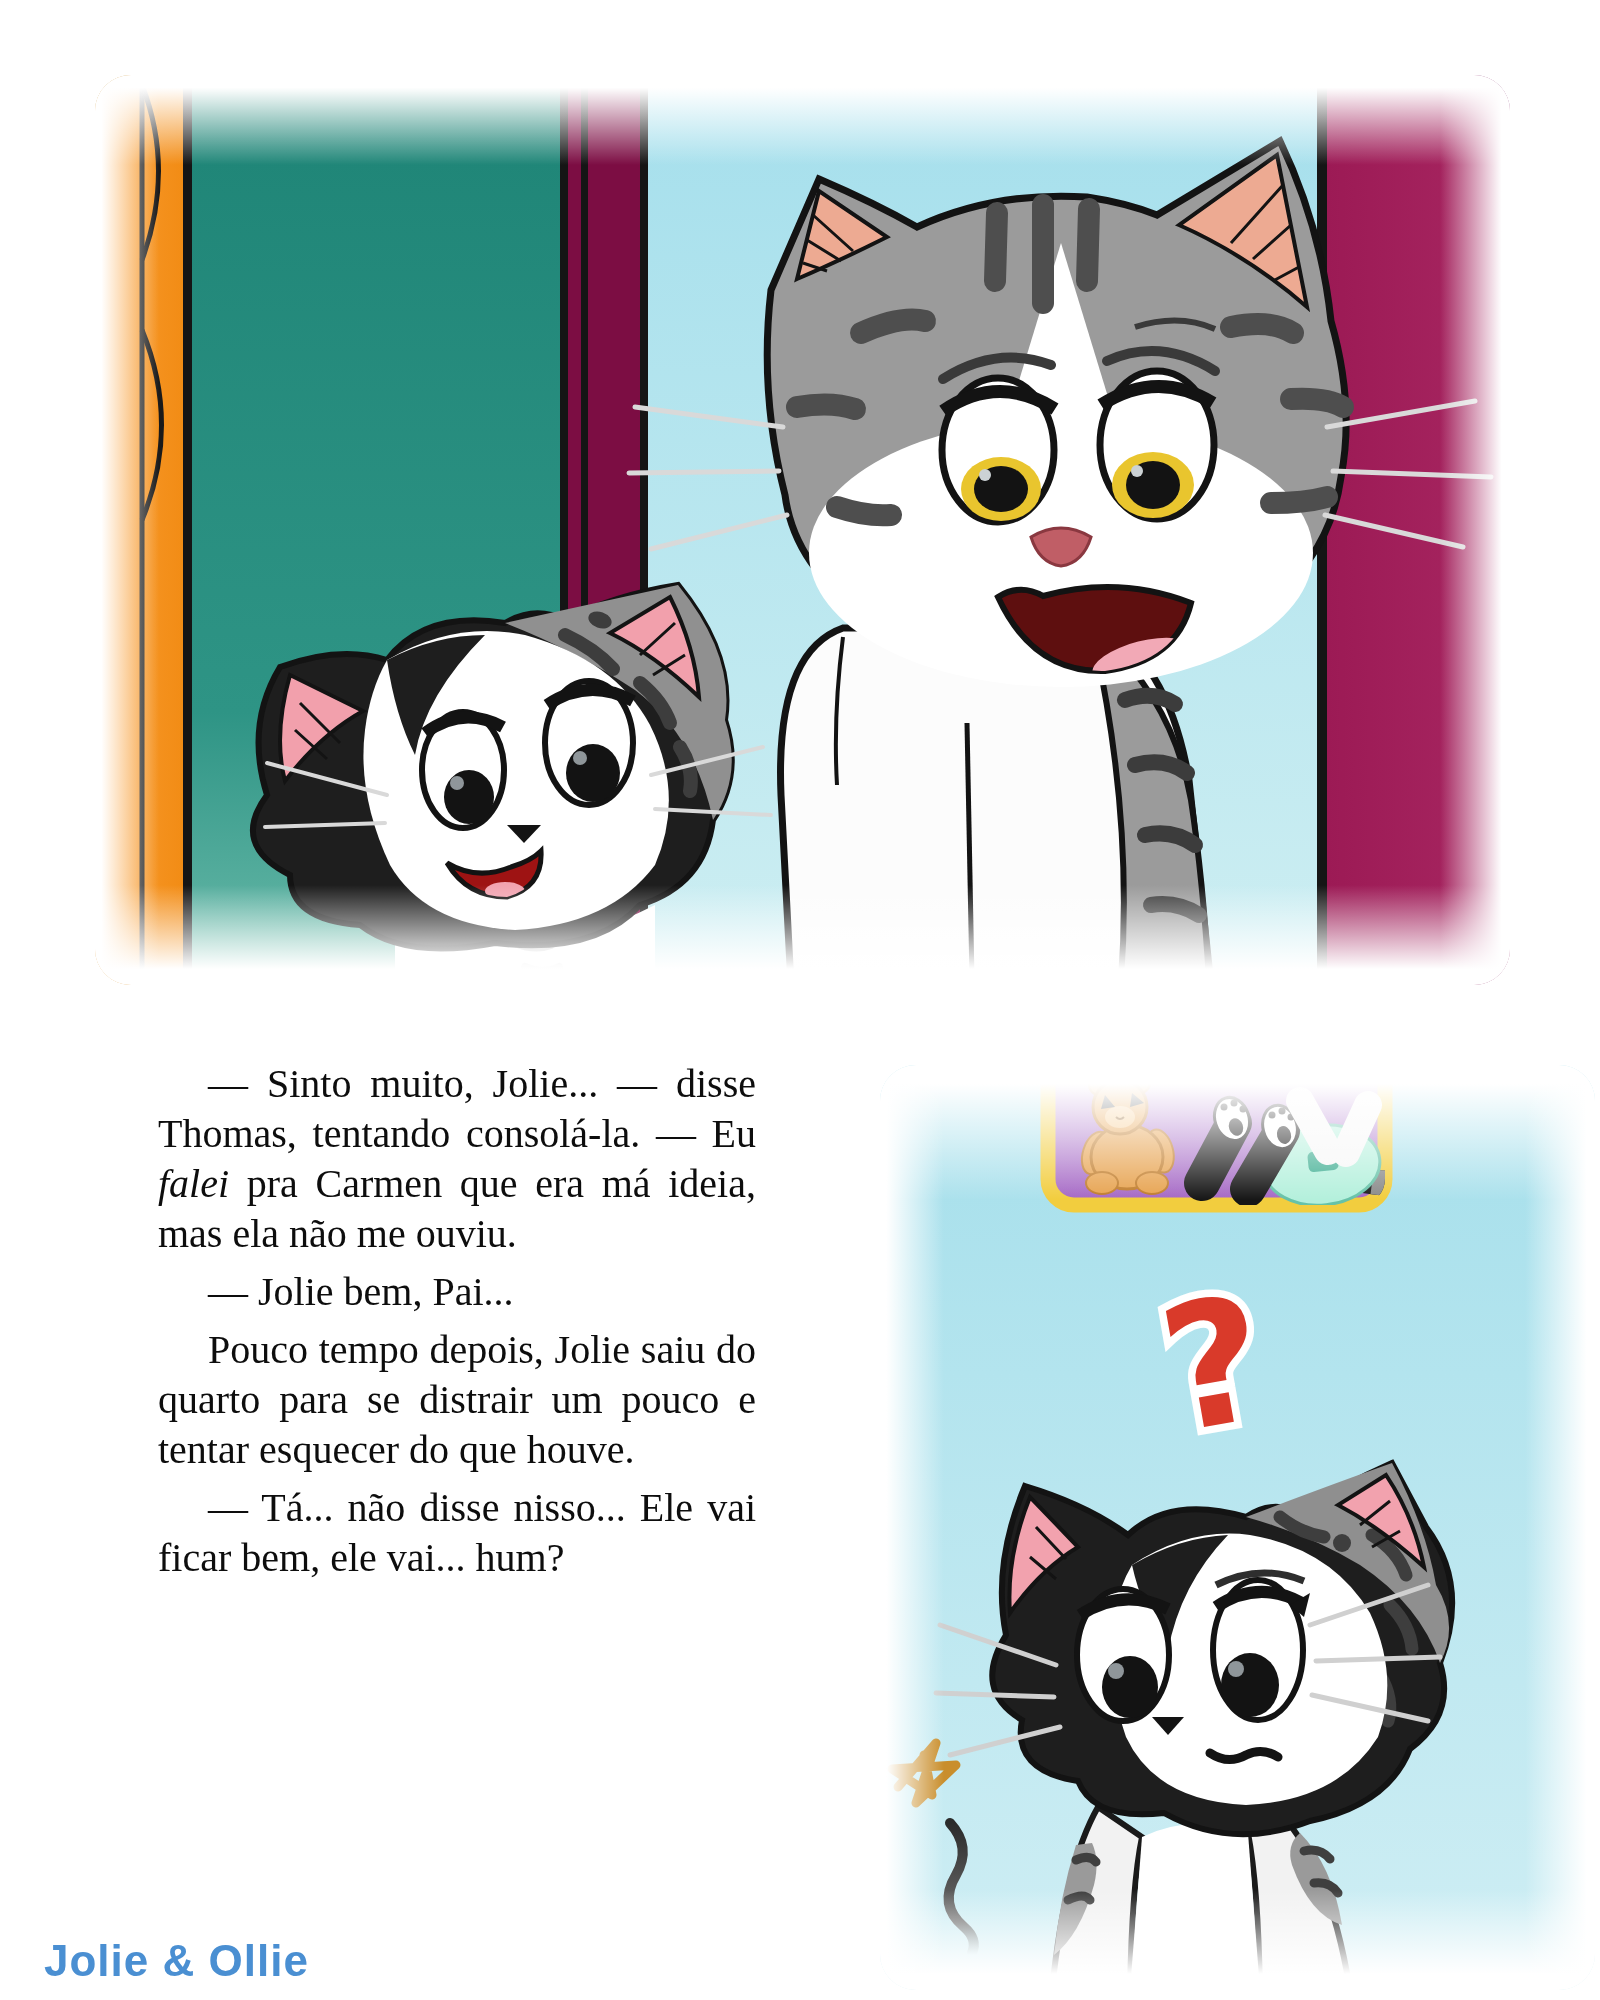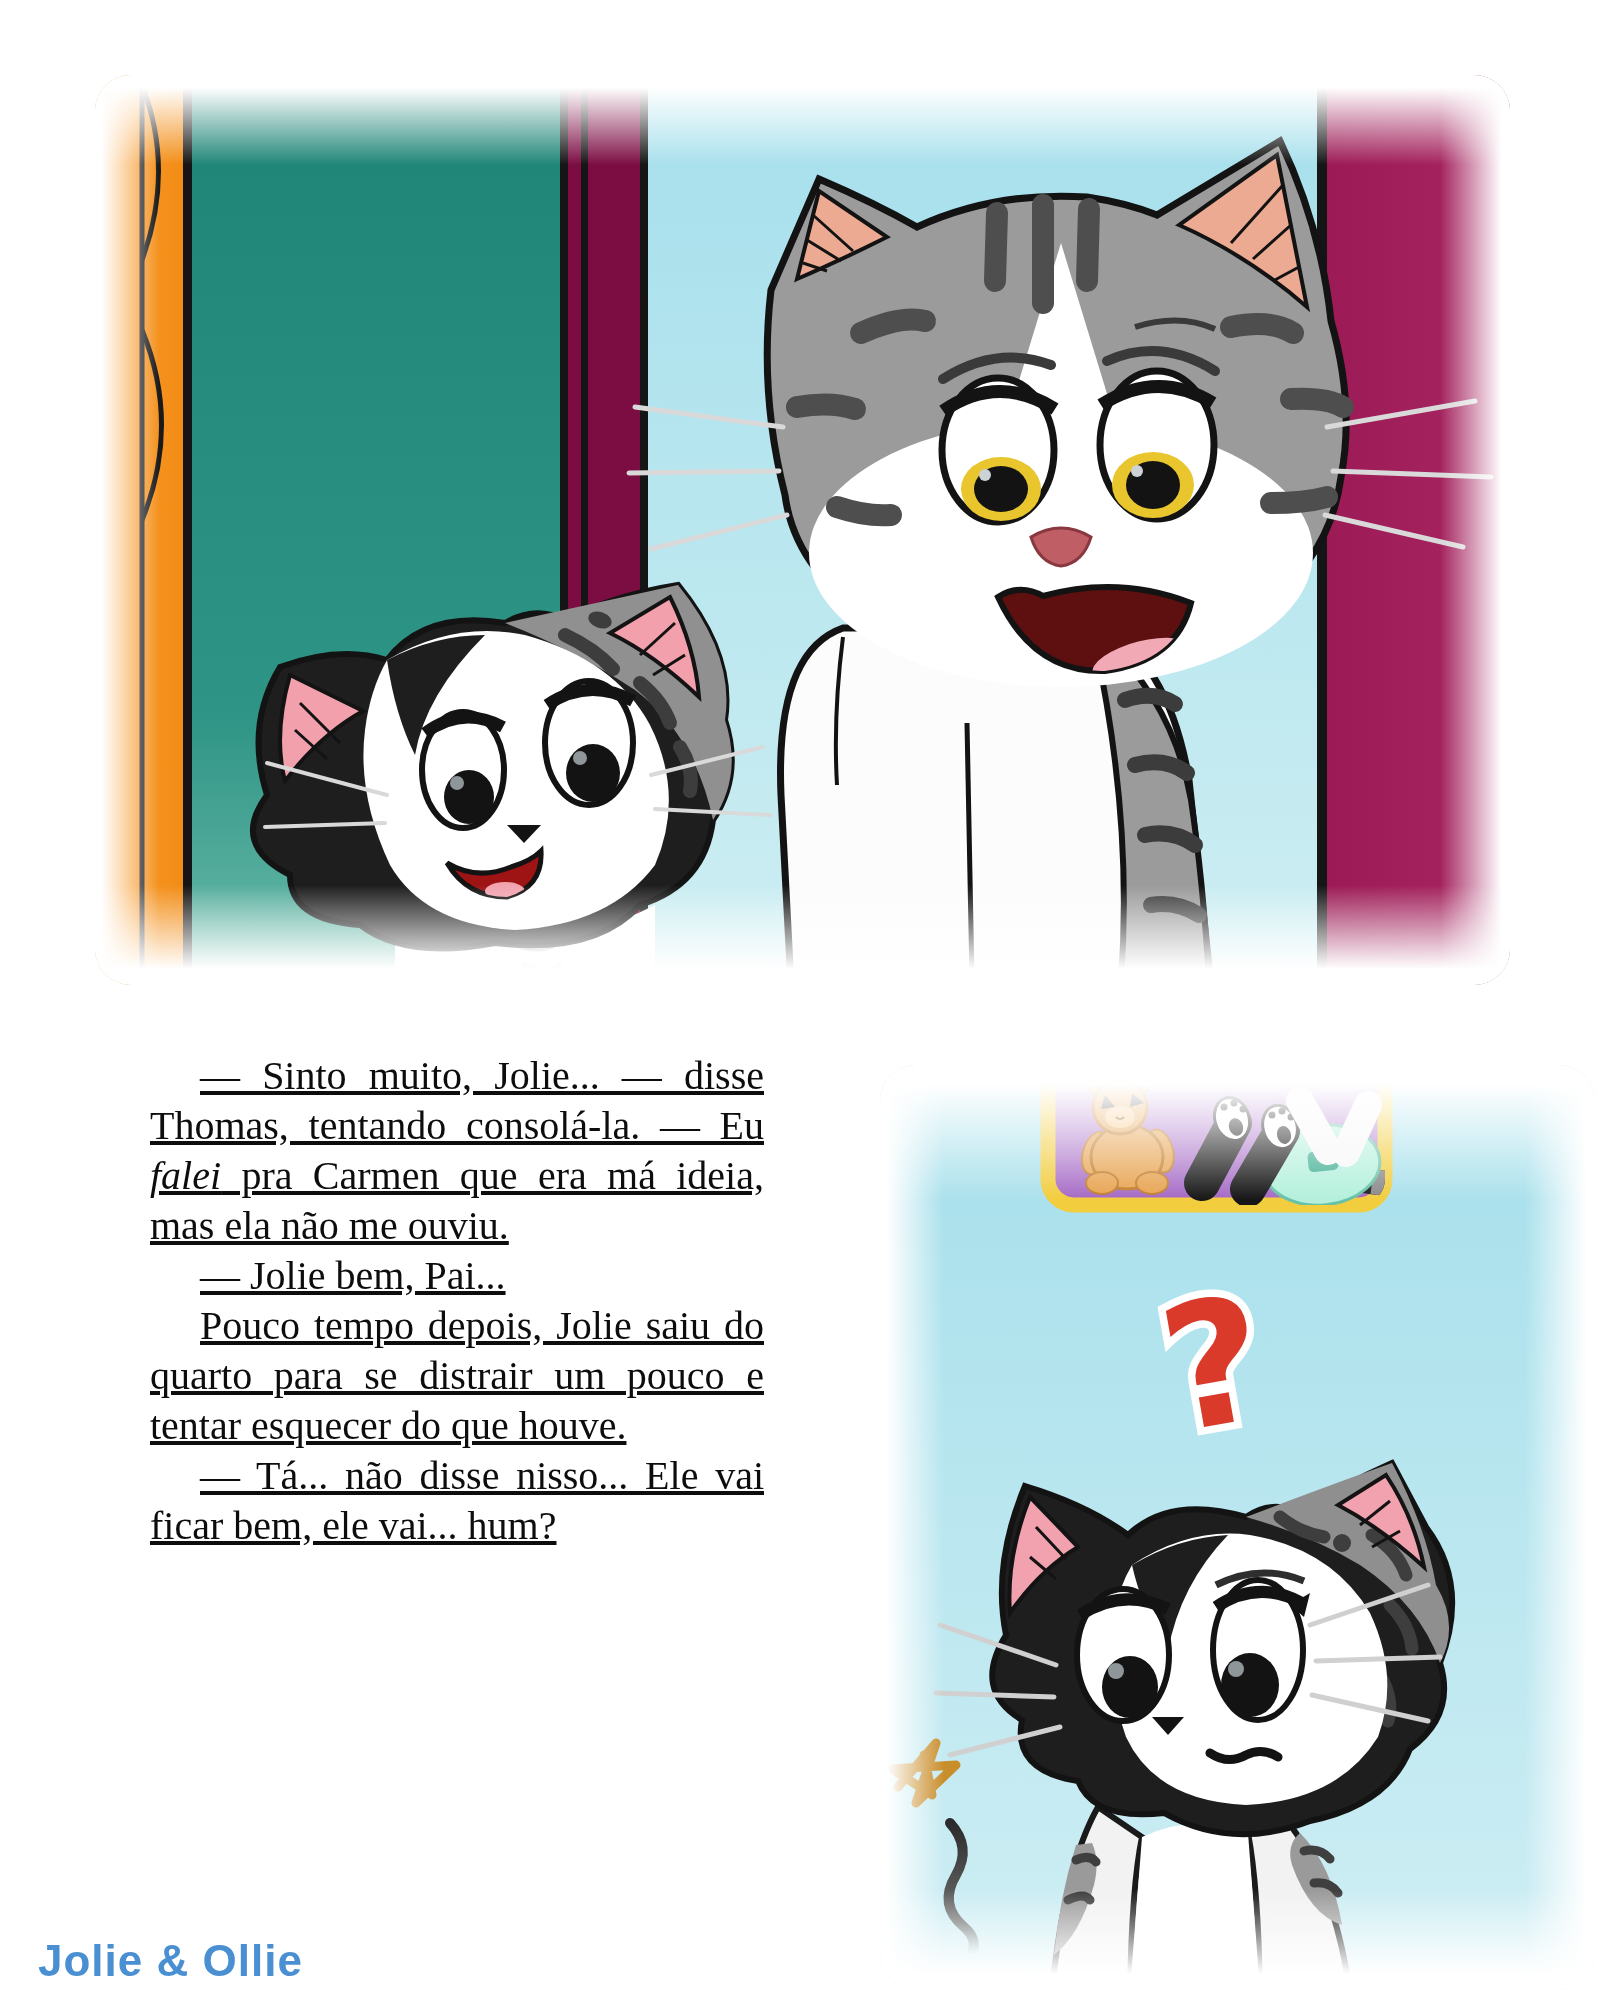--- a/index.html
+++ b/index.html
@@ -11,24 +11,24 @@
   .panel-right{left:880px;top:1065px;width:715px;height:925px;}
   .f{position:absolute;pointer-events:none;}
   .f-top{top:0;left:0;right:0;height:90px;background:linear-gradient(180deg,#ffffff 14%,rgba(255,255,255,0));}
   .f-bottom{bottom:0;left:0;right:0;height:100px;background:linear-gradient(0deg,#ffffff 16%,rgba(255,255,255,0));}
   .f-left{top:0;bottom:0;left:0;width:64px;background:linear-gradient(90deg,#ffffff 10%,rgba(255,255,255,0));}
   .f-right{top:0;bottom:0;right:0;width:70px;background:linear-gradient(270deg,#ffffff 12%,rgba(255,255,255,0));}
   .panel-right .f-top{height:135px;}
   .story{position:absolute;left:150px;top:1051px;width:614px;
          font-family:"Liberation Serif",serif;font-size:40px;line-height:50px;
          text-align:justify;color:#0d0d0d;}
-  .story p{margin:0;text-indent:50px;text-decoration:underline;}
+  .story p{margin:8px;text-indent:50px;}
   .footer-text{position:absolute;top:1936px;font-weight:bold;font-size:44px;
          color:#4a8fd2;letter-spacing:1px;font-family:"Liberation Sans",sans-serif;}
-  .footer-left{left:38px;}
+  .footer-left{left:44px;}
   .footer-right{right:22px;}
 </style>
 </head>
 <body>
 
 <div class="page">
 
   <div class="panel panel-top">
     <svg viewBox="0 0 1415 910" xmlns="http://www.w3.org/2000/svg">
       <defs>

